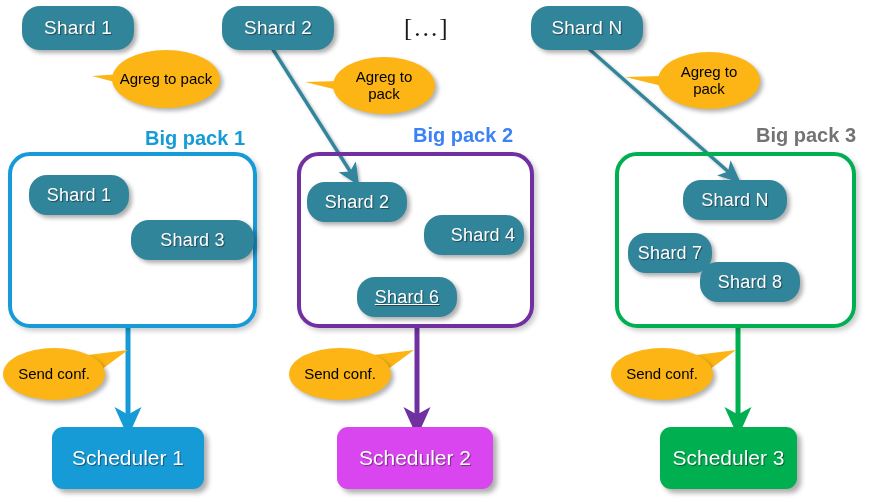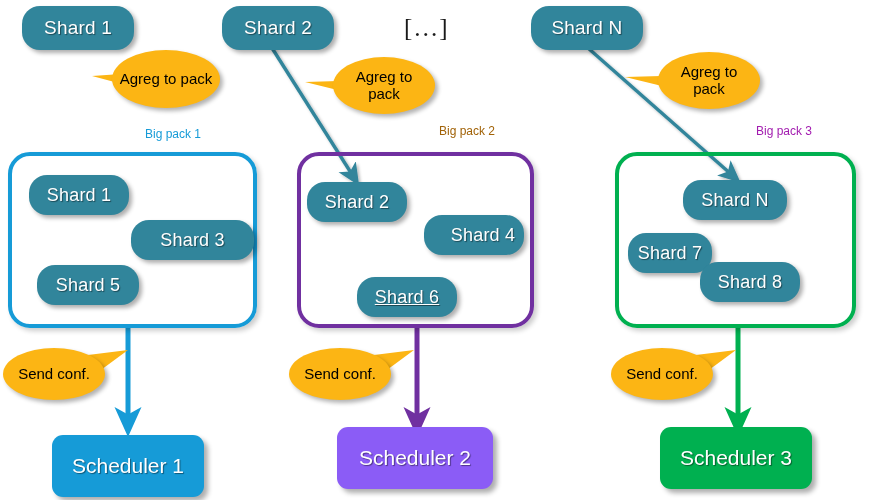--- a/index.html
+++ b/index.html
@@ -56,22 +56,22 @@
     position: absolute;
     border-style: solid;
     border-width: 4px;
     border-radius: 22px;
     background: transparent;
     box-sizing: border-box;
     box-shadow: 3px 3px 5px rgba(0,0,0,0.20);
   }
   .pack-label {
     position: absolute;
-    font-size: 12px;
-    font-weight: normal;
+    font-size: 20px;
+    font-weight: bold;
     white-space: nowrap;
   }
   
   .scheduler {
     position: absolute;
     color: #ffffff;
     border-radius: 11px;
     display: flex;
     align-items: center;
     justify-content: center;
@@ -183,39 +183,36 @@
   <div class="pack-label" style="left:145px; top:127px; color:#169BD7;">Big pack 1</div>
 
   <div class="pack" style="left:8px; top:152px; width:249px; height:176px; border-color:#169BD7;"></div>
 
   <div class="shard shard-inner" style="left:29px; top:175px; width:100px;">
     <span>Shard 1</span>
   </div>
   <div class="shard shard-inner" style="left:131px; top:220px; width:123px;">
     <span>Shard 3</span>
   </div>
-  <div class="shard shard-inner" style="left:37px; top:265px; width:102px;">
-    <span>Shard 5</span>
-  </div>
-
-  <div class="pack-label" style="left:439px; top:124px; color:#a16207;">Big pack 2</div>
+
+  <div class="pack-label" style="left:413px; top:124px; color:#3b82f6;">Big pack 2</div>
 
   <div class="pack" style="left:297px; top:152px; width:237px; height:176px; border-color:#7030A0;"></div>
 
   <div class="shard shard-inner" style="left:307px; top:182px; width:100px;">
     <span>Shard 2</span>
   </div>
   <div class="shard shard-inner" style="left:424px; top:215px; width:100px;padding-left:18px;">
     <span>Shard 4</span>
   </div>
   <div class="shard shard-inner" style="left:357px; top:277px; width:100px;text-decoration:underline;">
     <span>Shard 6</span>
   </div>
 
-  <div class="pack-label" style="left:756px; top:124px; color:#a21caf;">Big pack 3</div>
+  <div class="pack-label" style="left:756px; top:124px; color:#737373;">Big pack 3</div>
 
   <div class="pack" style="left:615px; top:152px; width:241px; height:176px; border-color:#00B050;"></div>
 
   <div class="shard shard-inner" style="left:683px; top:180px; width:104px;">
     <span>Shard N</span>
   </div>
   <div class="shard shard-inner" style="left:628px; top:233px; width:84px;">
     <span>Shard 7</span>
   </div>
   <div class="shard shard-inner" style="left:700px; top:262px; width:100px;">
@@ -227,25 +224,25 @@
   </div>
 
   <div class="callout" style="left:289px; top:348px; width:102px; height:52px; font-size:15px;">
     <span class="callout-text">Send conf.</span>
   </div>
 
   <div class="callout" style="left:611px; top:348px; width:102px; height:52px; font-size:15px;">
     <span class="callout-text">Send conf.</span>
   </div>
 
-  <div class="scheduler" style="left:52px; top:427px; width:152px; height:62px; background:#169BD7;margin-top:8px;">
+  <div class="scheduler" style="left:52px; top:427px; width:152px; height:62px; background:#169BD7;">
     <span>Scheduler 1</span>
   </div>
 
-  <div class="scheduler" style="left:337px; top:427px; width:156px; height:62px; background:#8b5cf6;">
+  <div class="scheduler" style="left:337px; top:427px; width:156px; height:62px; background:#d946ef;">
     <span>Scheduler 2</span>
   </div>
 
-  <div class="scheduler" style="left:660px; top:427px; width:152px; height:62px; background:#00B050;">
+  <div class="scheduler" style="left:660px; top:427px; width:137px; height:62px; background:#00B050;">
     <span>Scheduler 3</span>
   </div>
 
 </div>
 
 </body></html>

